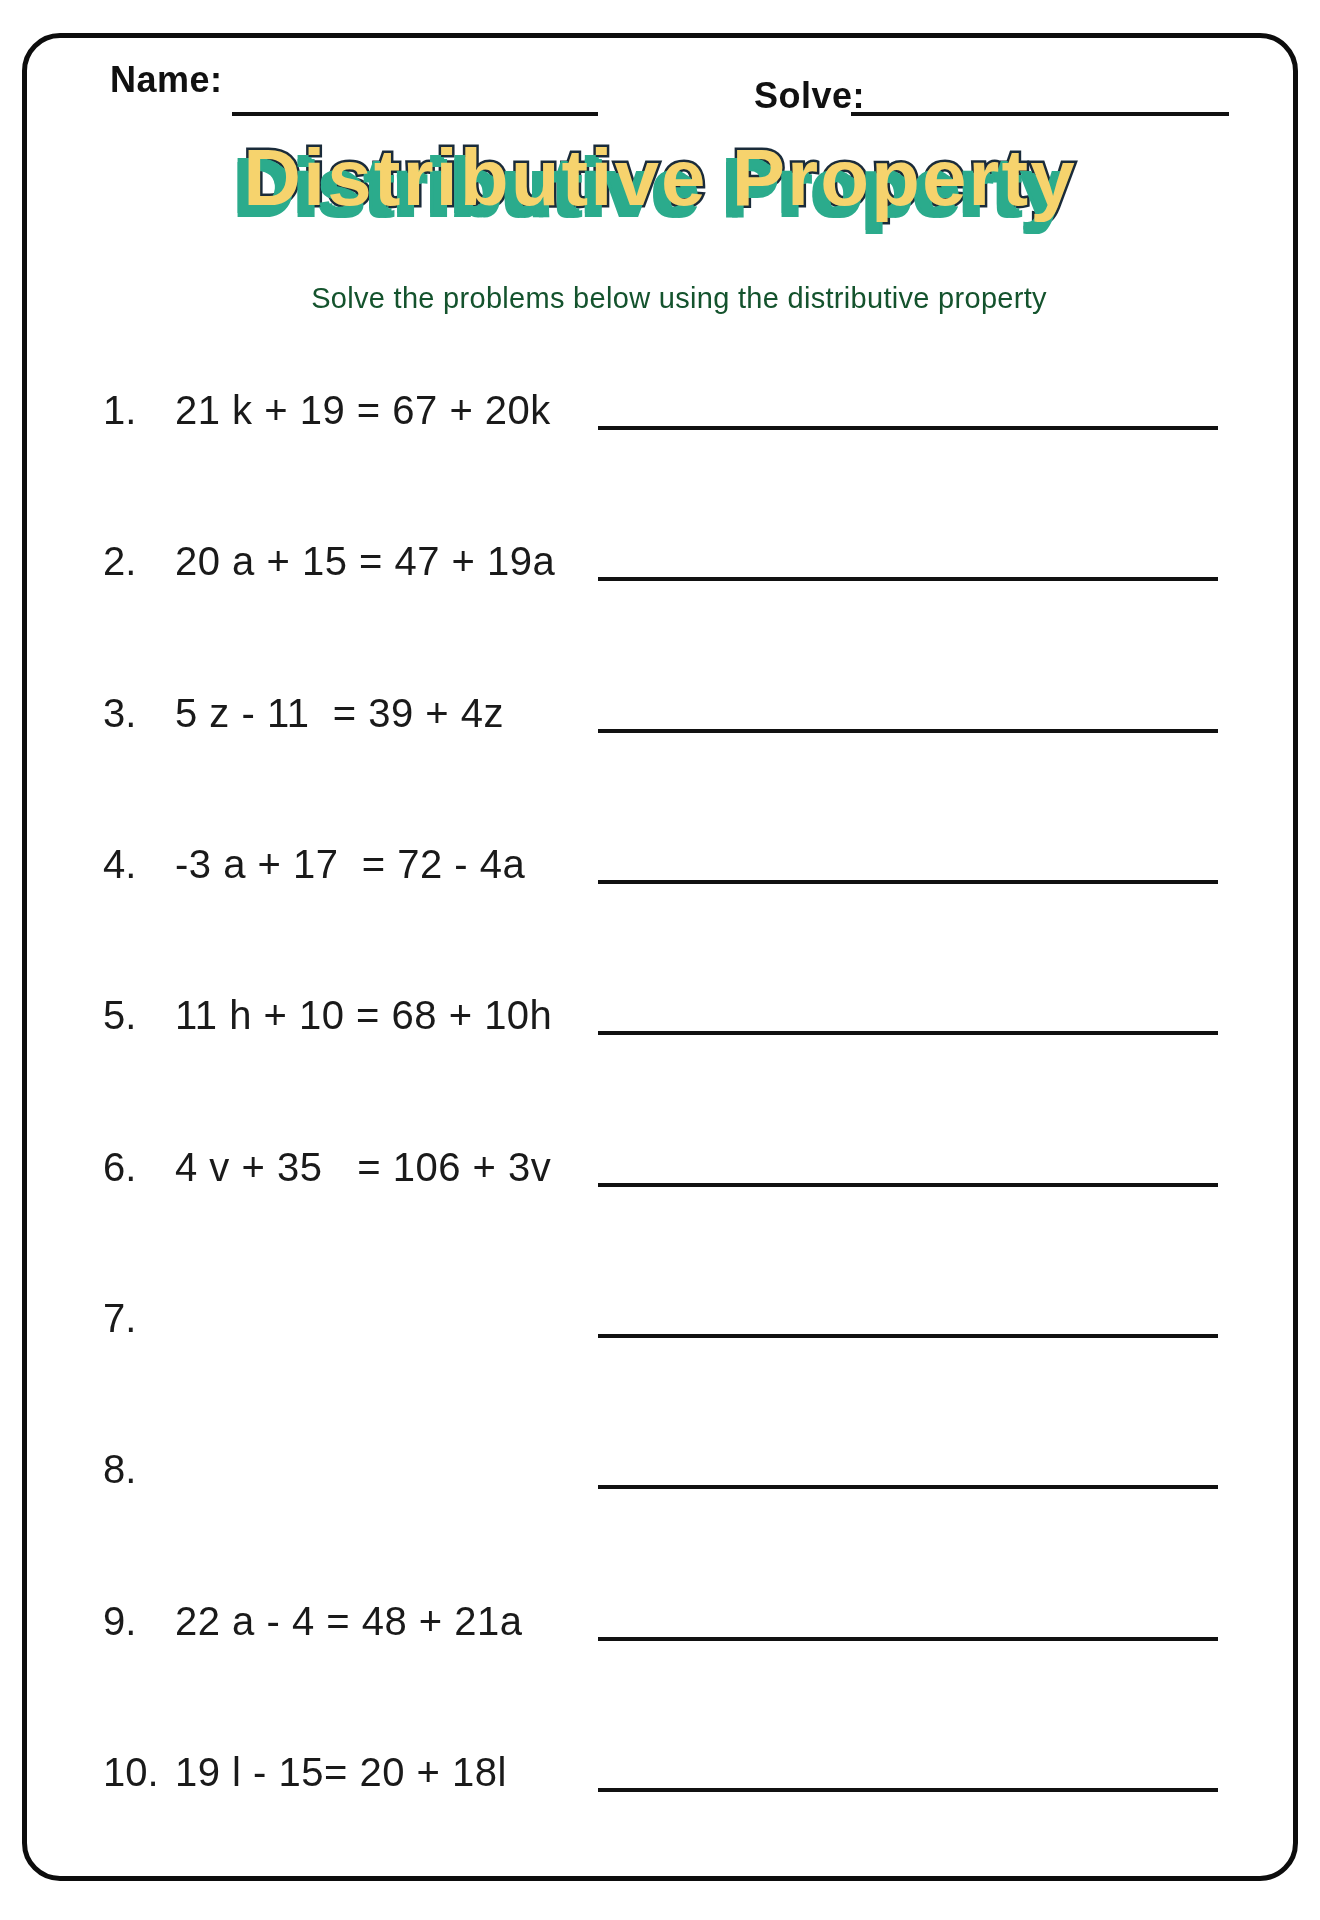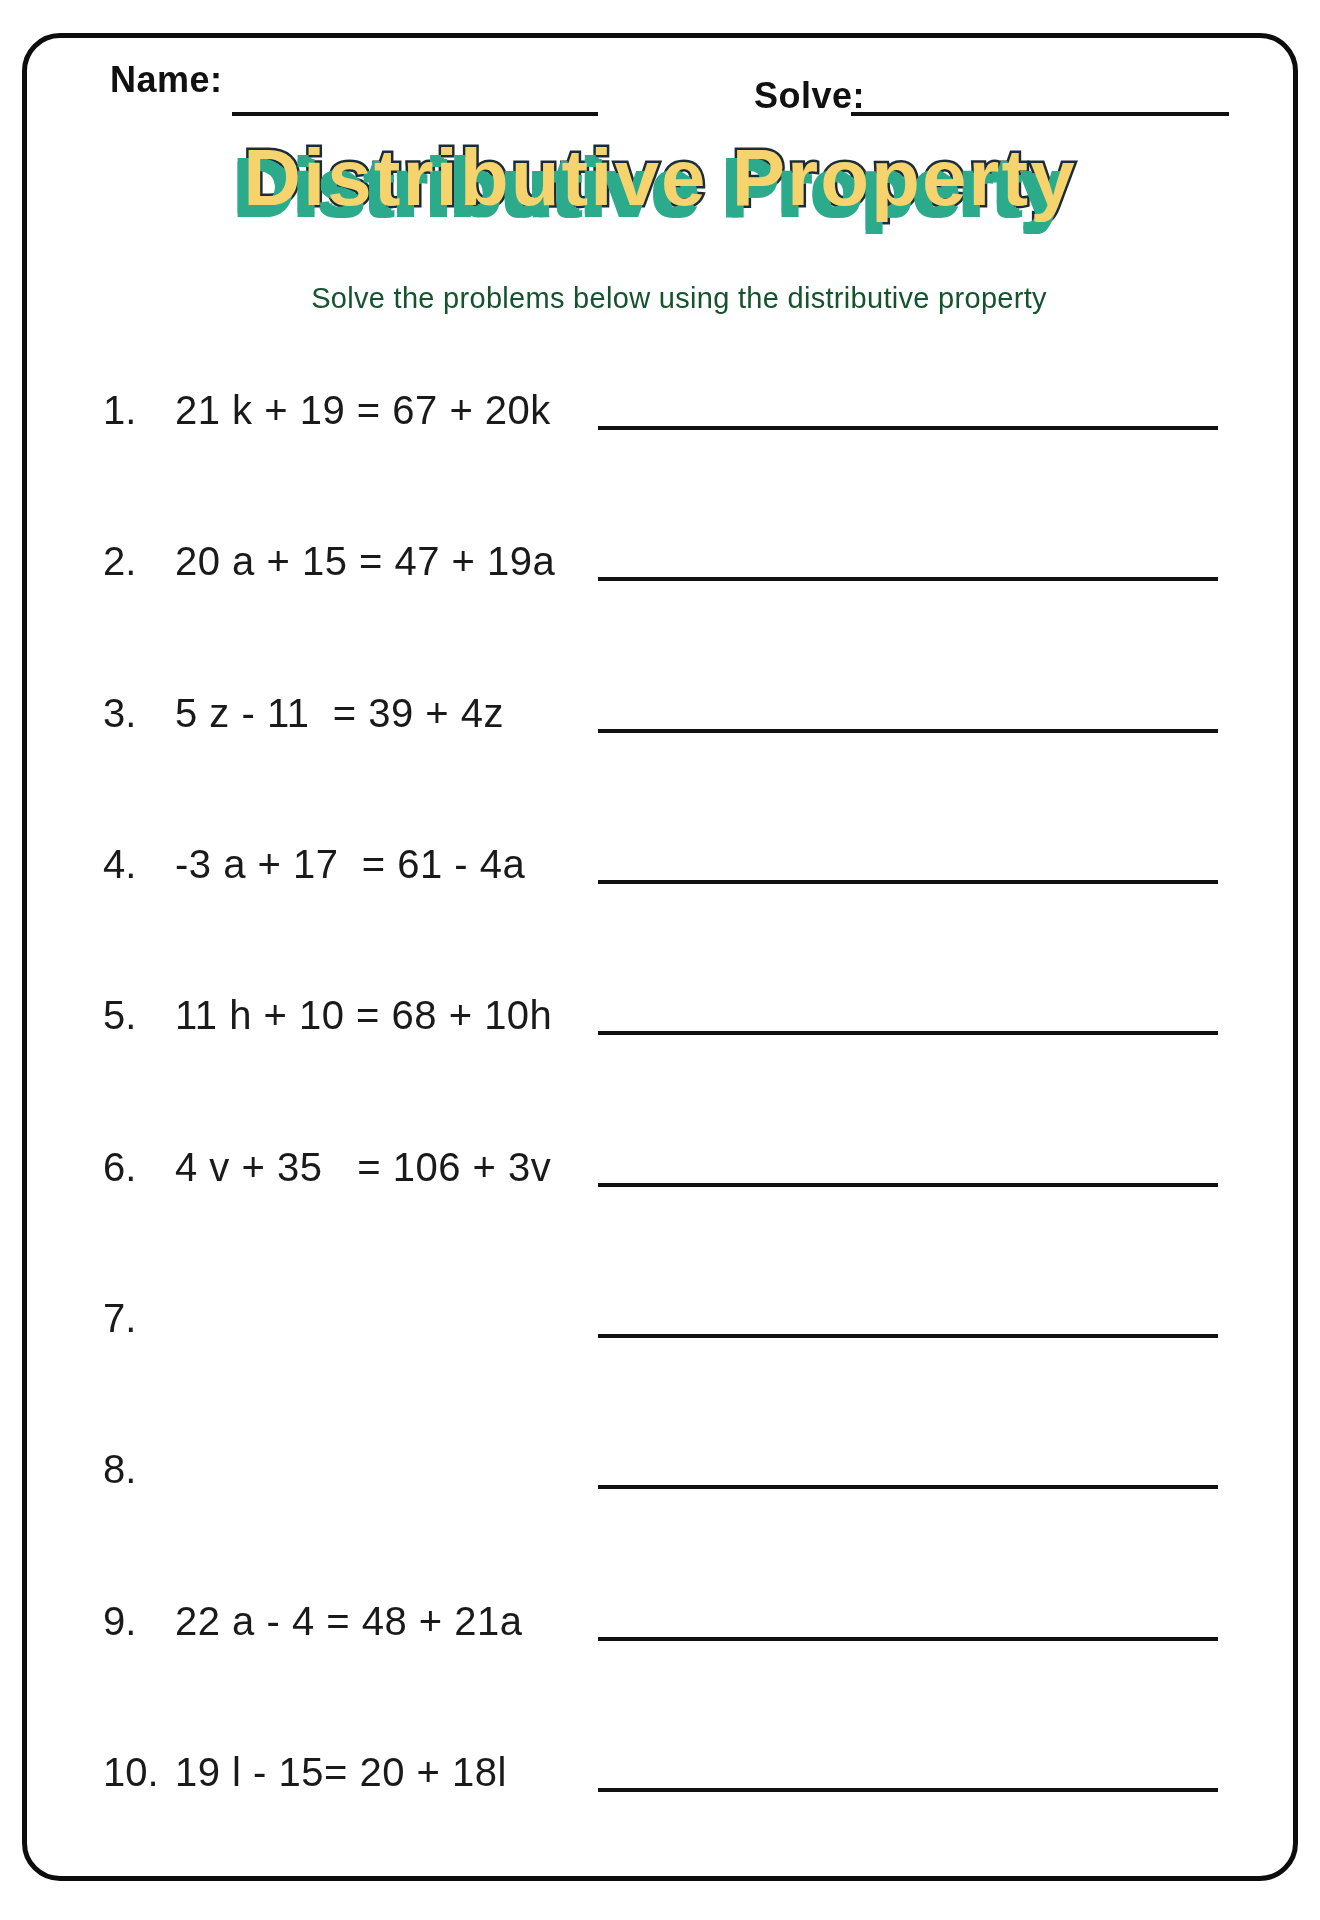--- a/index.html
+++ b/index.html
@@ -84,21 +84,21 @@
   </div>
 
   <div class="problem-row" style="top: 691px;">
     <span class="p-num">3.</span>
     <span class="p-eq">5 z - 11  = 39 + 4z</span>
     <div class="answer-line"></div>
   </div>
 
   <div class="problem-row" style="top: 842px;">
     <span class="p-num">4.</span>
-    <span class="p-eq">-3 a + 17  = 61 - 4a</span>
+    <span class="p-eq">-3 a + 17  = 72 - 4a</span>
     <div class="answer-line"></div>
   </div>
 
   <div class="problem-row" style="top: 993px;">
     <span class="p-num">5.</span>
     <span class="p-eq">11 h + 10 = 68 + 10h</span>
     <div class="answer-line"></div>
   </div>
 
   <div class="problem-row" style="top: 1145px;">

